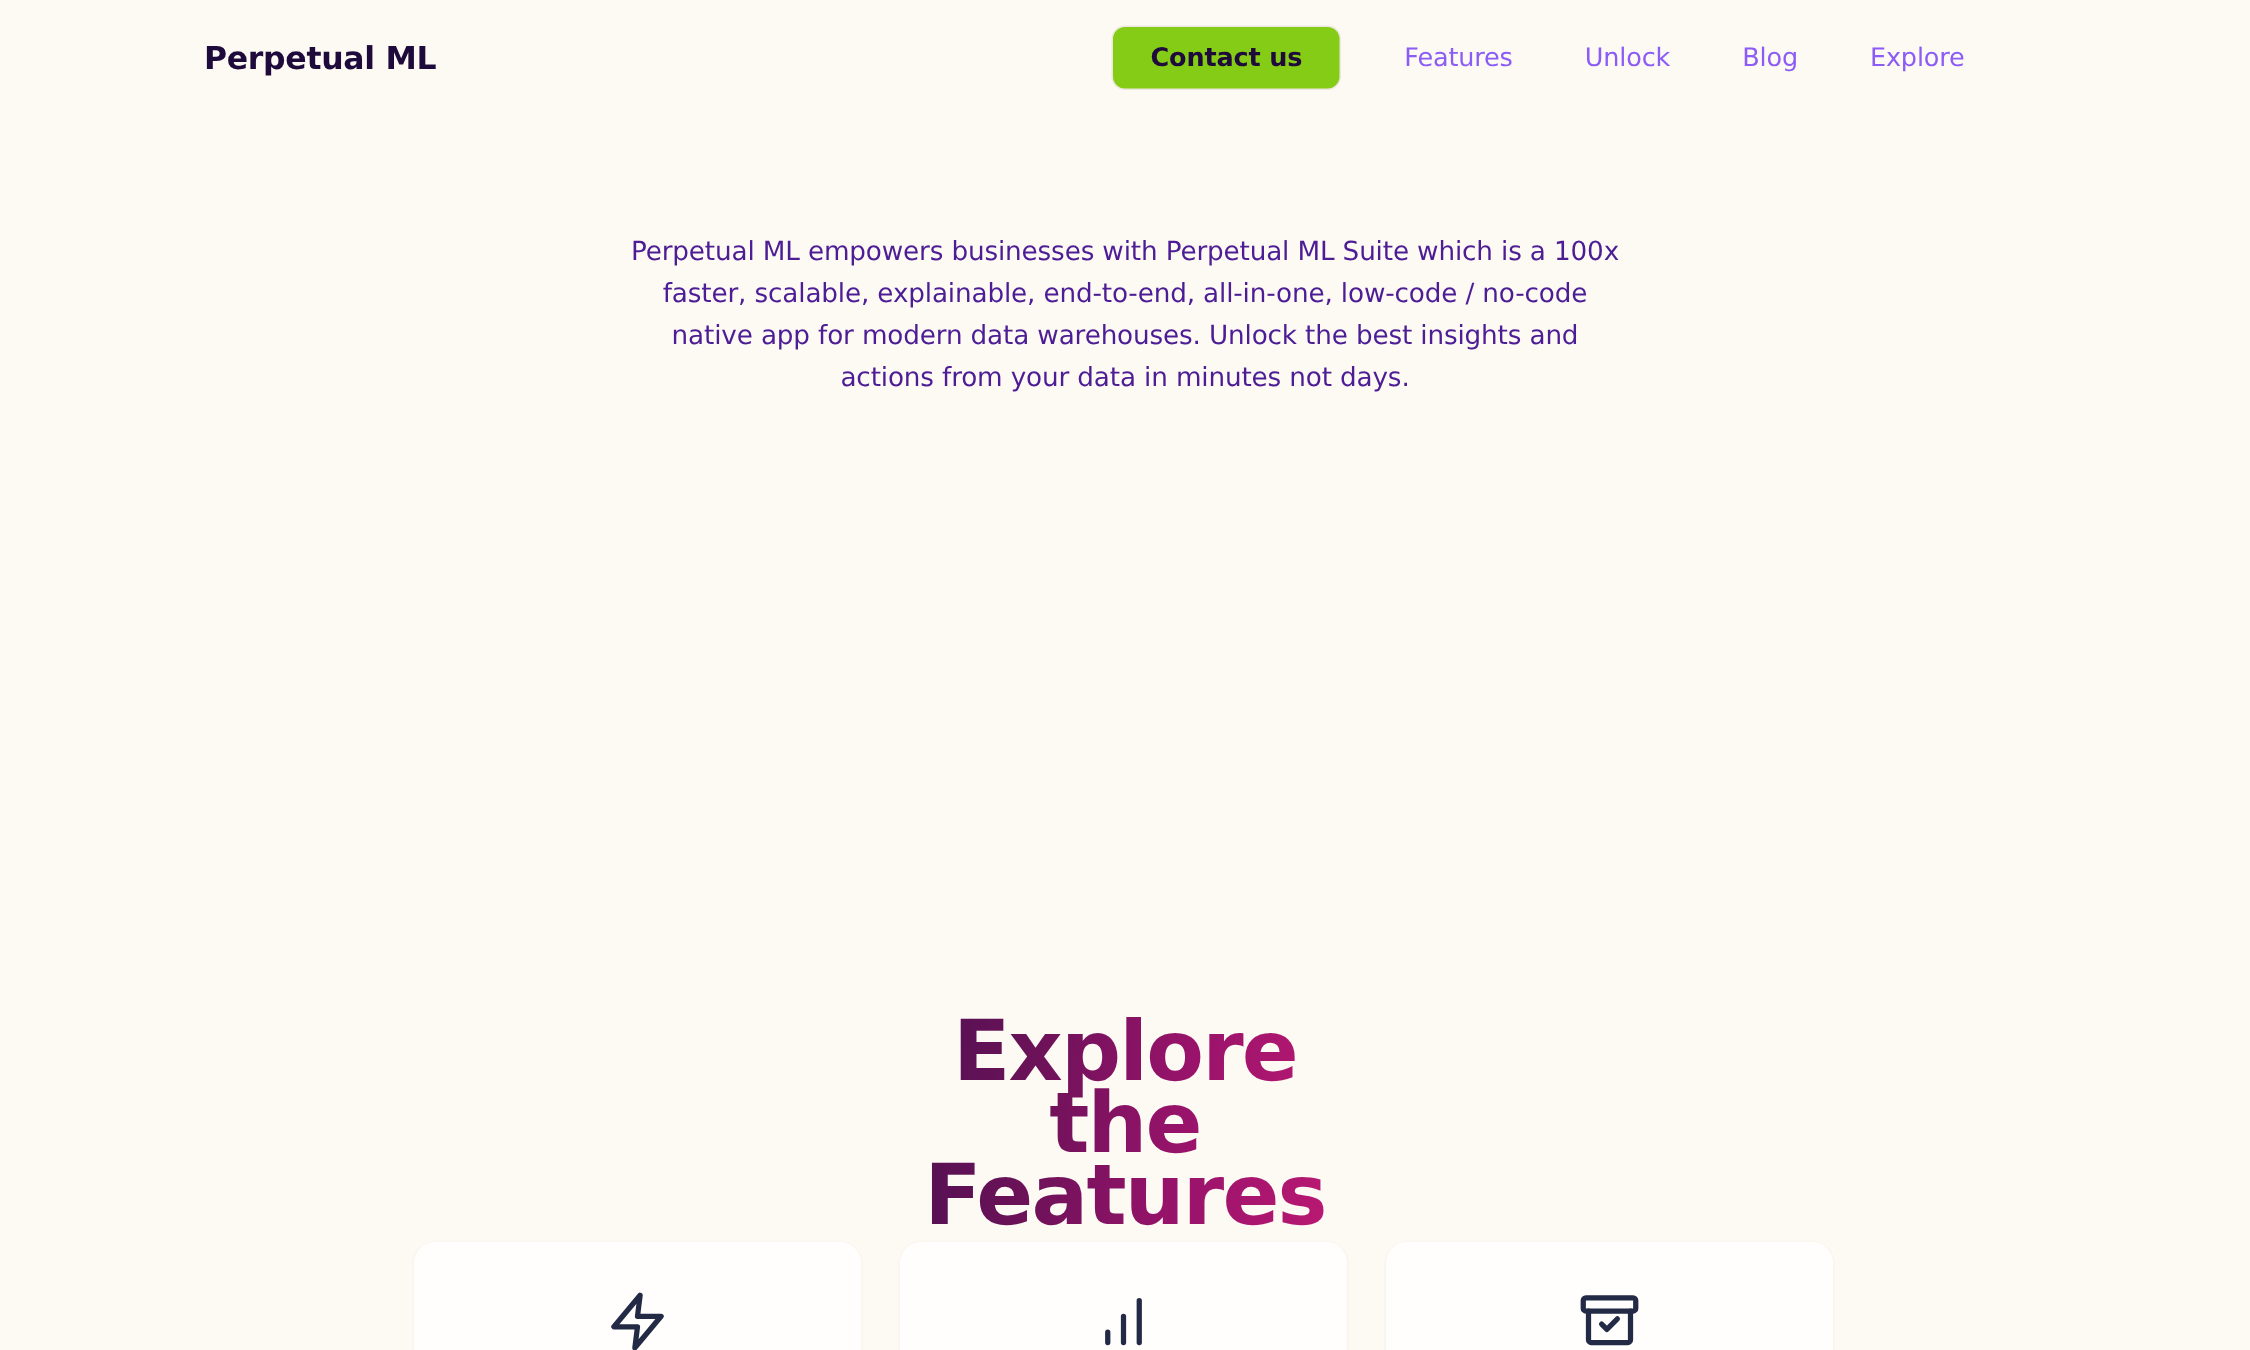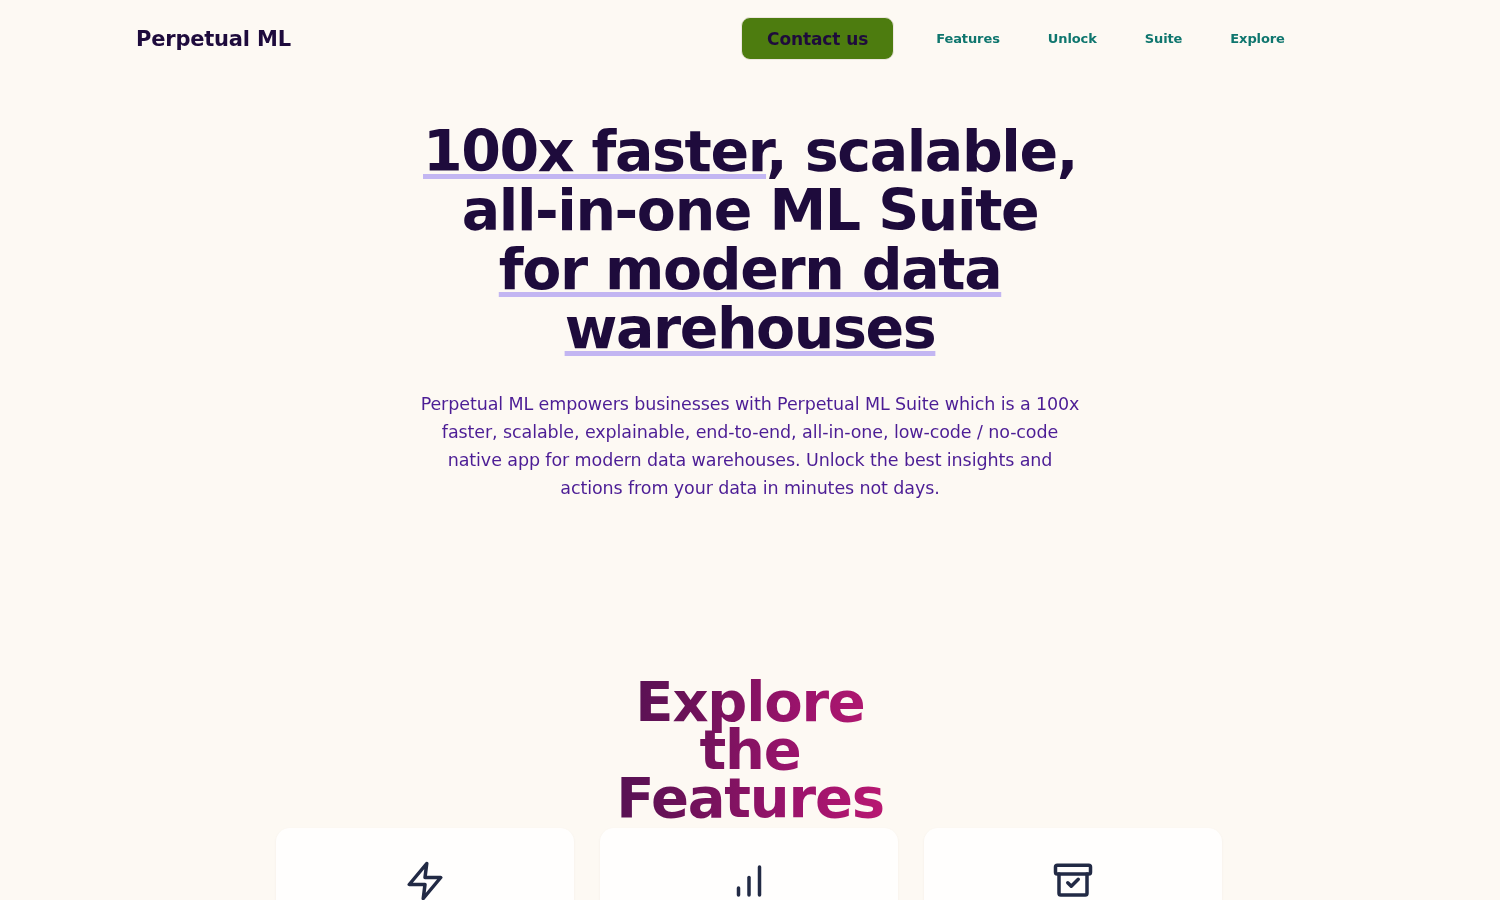--- a/index.html
+++ b/index.html
@@ -48,34 +48,34 @@
   }
 
   .nav-contact {
     display:flex;
     align-items:center;
     justify-content:center;
     height:43px;
     padding:0 25px;
     border:1px solid #eee7e0;
     border-radius:9px;
-    background:#4d7c0f;
+    background:#84cc16;
     font-size:17px;
     font-weight:bold;
     color:#1e0b3c;
     letter-spacing:-0.1px;
     white-space:nowrap;
     cursor:pointer;
     text-align:center;
   }
 
   .nav-link {
-    font-size:13px;
-    font-weight:bold;
-    color:#0f766e;
+    font-size:17px;
+    font-weight:normal;
+    color:#8b5cf6;
     letter-spacing:-0.1px;
     white-space:nowrap;
     cursor:pointer;
     height:43px;
     display:flex;
     align-items:center;
     padding:0 0px;
   }
 
   .nav-gap-1 { width:42px; }
@@ -184,32 +184,31 @@
     <div class="nav-gap-1"></div>
 
     <div class="nav-link">Features</div>
 
     <div class="nav-gap"></div>
 
     <div class="nav-link">Unlock</div>
 
     <div class="nav-gap"></div>
 
-    <div class="nav-link">Suite</div>
+    <div class="nav-link">Blog</div>
 
     <div class="nav-gap"></div>
 
     <div class="nav-link">Explore</div>
 
   </div>
 </div>
 
 <div class="hero">
 
-  <h1 class="hero-title"><span class="u">100x faster</span><span>, scalable, all-in-one ML Suite </span><span class="u">for modern data warehouses</span></h1>
 
   <p class="hero-sub">Perpetual ML empowers businesses with Perpetual ML Suite which is a 100x faster, scalable, explainable, end-to-end, all-in-one, low-code / no-code native app for modern data warehouses. Unlock the best insights and actions from your data in minutes not days.</p>
 
 </div>
 
 <div class="features-head">
   <h2 class="features-title">Explore the Features</h2>
 </div>
 
 <div class="cards">

